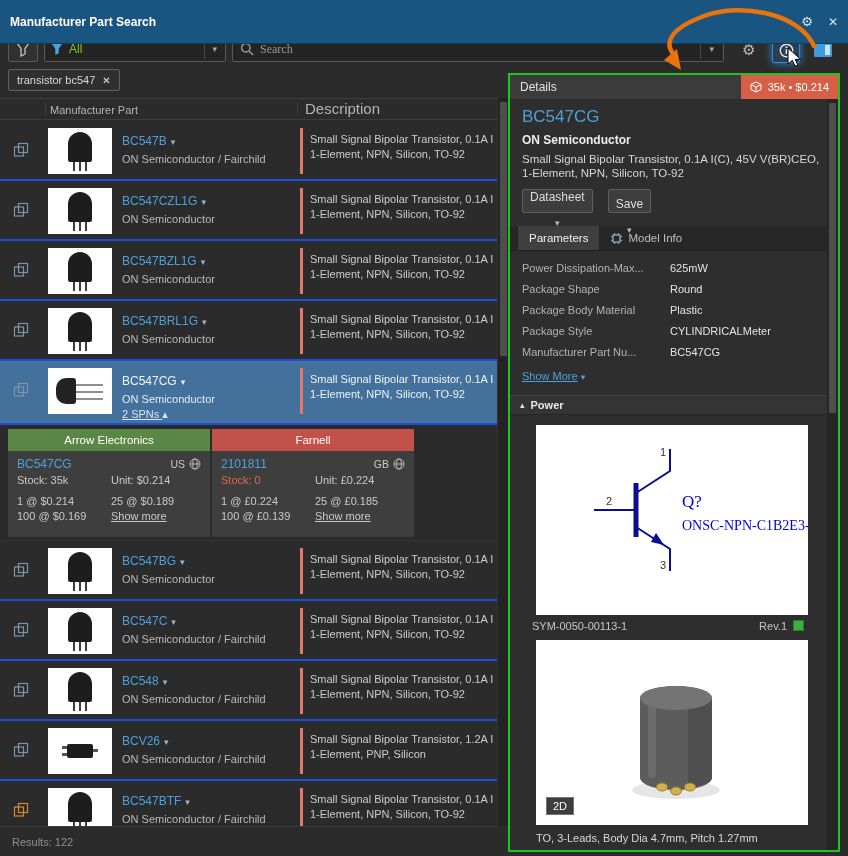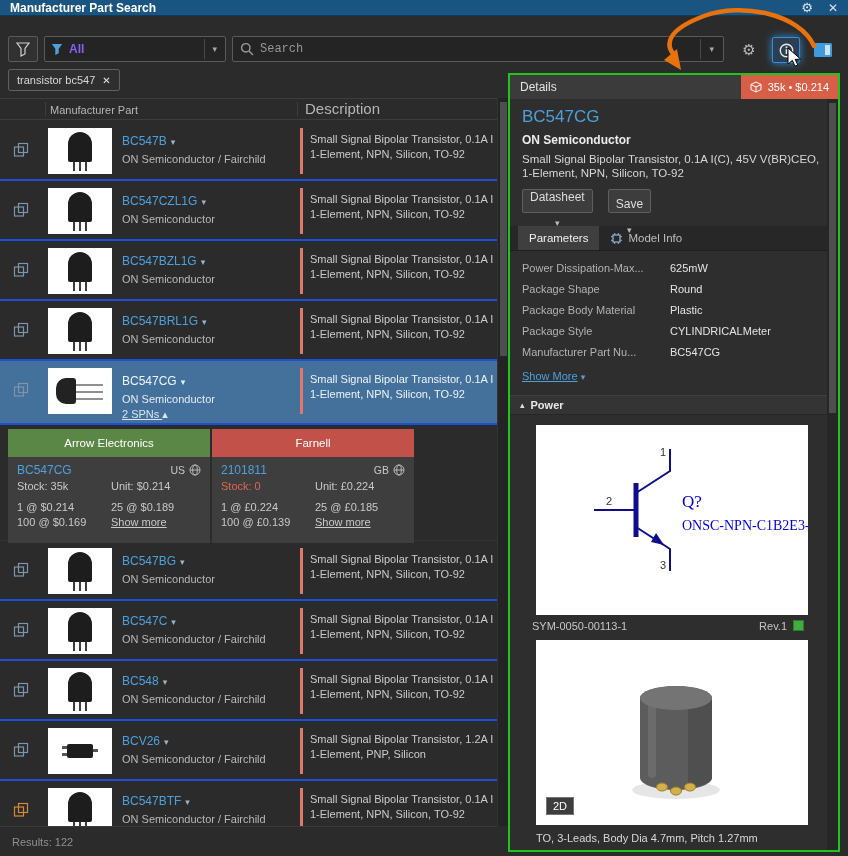--- a/index.html
+++ b/index.html
@@ -5,36 +5,36 @@
   :root{
     --accent:#4da0dc; --selected:#44719b; --highlight:#1fc41f; --badge:#d75f47;
     --salmon:#e0796a; --annotation:#e8720c; --titlebar:#1a5480;
   }
   *{box-sizing:border-box; margin:0; padding:0;}
   html,body{width:848px;height:856px;overflow:hidden;}
   body{background:#2b2b2b;font-family:"Liberation Sans","DejaVu Sans",sans-serif;position:relative;}
   .glyph{font-family:"DejaVu Sans",sans-serif;}
 
   
-  .titlebar{position:absolute;left:0;top:0;width:848px;height:16px;background:var(--titlebar);
+  .titlebar{position:absolute;left:0;top:0;width:848px;height:44px;background:var(--titlebar);
     display:flex;align-items:center;padding:0 10px;border-bottom:1px solid #0e3a5c;z-index:2;}
   .titlebar .title{color:#fff;font-size:12px;font-weight:bold;}
   .tb-icons{margin-left:auto;display:flex;gap:15px;align-items:center;color:#d7e4f0;}
   .tb-gear{font-size:13px;cursor:pointer;}
   .tb-close{font-size:12px;cursor:pointer;}
 
   
   .btnbox{position:absolute;background:#313131;border:1px solid #5a5a5a;border-radius:2px;
     display:flex;align-items:center;justify-content:center;color:#cfcfcf;cursor:pointer;}
   .filter-btn{left:8px;top:36px;width:30px;height:26px;}
   .scope{left:44px;top:36px;width:182px;height:26px;background:#242424;justify-content:flex-start;padding:0 6px;gap:6px;}
-  .scope .lbl{color:#8b5cf6;font-size:12px;font-weight:bold;}
+  .scope .lbl{color:#84cc16;font-size:12px;}
   .scope .chev{margin-left:auto;font-size:9px;color:#a8a8a8;border-left:1px solid #4a4a4a;padding:5px 2px 5px 7px;}
   .searchbox{left:232px;top:36px;width:492px;height:26px;background:#242424;justify-content:flex-start;padding:0 7px;gap:6px;}
-  .search-input{flex:1;background:transparent;border:none;outline:none;color:#ddd;font-size:12px;font-family:Liberation Mono, monospace;}
+  .search-input{flex:1;background:transparent;border:none;outline:none;color:#ddd;font-size:12px;font-family:Liberation Serif, serif;}
   .search-input::placeholder{color:#979797;}
   .searchbox .chev{font-size:9px;color:#a8a8a8;border-left:1px solid #4a4a4a;padding:5px 2px 5px 8px;}
   .flatbtn{position:absolute;background:transparent;border:none;display:flex;align-items:center;justify-content:center;cursor:pointer;}
   .gear-btn{left:736px;top:37px;width:26px;height:25px;color:#b9b9b9;font-size:15px;}
   .info-btn{left:772px;top:37px;width:28px;height:26px;background:#2c3f52;border:1px solid #2f8fd8;
     border-radius:2px;box-shadow:0 0 8px rgba(47,143,216,.95);}
   .cols-btn{left:808px;top:37px;width:30px;height:26px;}
 
   
   .chip{position:absolute;left:8px;top:69px;height:22px;display:inline-flex;align-items:center;gap:7px;
@@ -77,21 +77,21 @@
   .pkg-to92-laying{width:48px;height:26px;position:relative;}
   .pkg-to92-laying::before{content:"";position:absolute;left:0;top:0;width:20px;height:26px;background:#222;border-radius:10px 3px 3px 10px;}
   .pkg-to92-laying::after{content:"";position:absolute;left:20px;top:5px;width:27px;height:17px;
     background:repeating-linear-gradient(0deg,#8f8f8f 0 2px,transparent 2px 7px);}
 
   
   .suppliers-block{position:relative;height:116px;border-bottom:1px solid #343434;background:#2b2b2b;}
   .supplier-card{position:absolute;top:4px;width:202px;}
   .supplier-card.s0{left:8px;}
   .supplier-card.s1{left:212px;}
-  .sup-header{height:28px;color:#fff;font-size:11.5px;display:flex;align-items:center;justify-content:center;cursor:pointer;}
+  .sup-header{height:22px;color:#fff;font-size:11.5px;display:flex;align-items:center;justify-content:center;cursor:pointer;}
   .sup-body{background:#3e3e3e;height:86px;padding:6px 9px;}
   .sup-line1{display:flex;justify-content:space-between;align-items:center;}
   .sup-part{color:var(--accent);font-size:12px;cursor:pointer;}
   .sup-geo{color:#c9c9c9;font-size:10.5px;display:flex;gap:4px;align-items:center;}
   .sup-line{display:grid;grid-template-columns:94px 1fr;color:#c9c9c9;font-size:11px;margin-top:3px;}
   .sup-prices{margin-top:9px;}
   .sup-stock.alert{color:#e0654f;}
   .sup-more{text-decoration:underline;cursor:pointer;}
 
   

